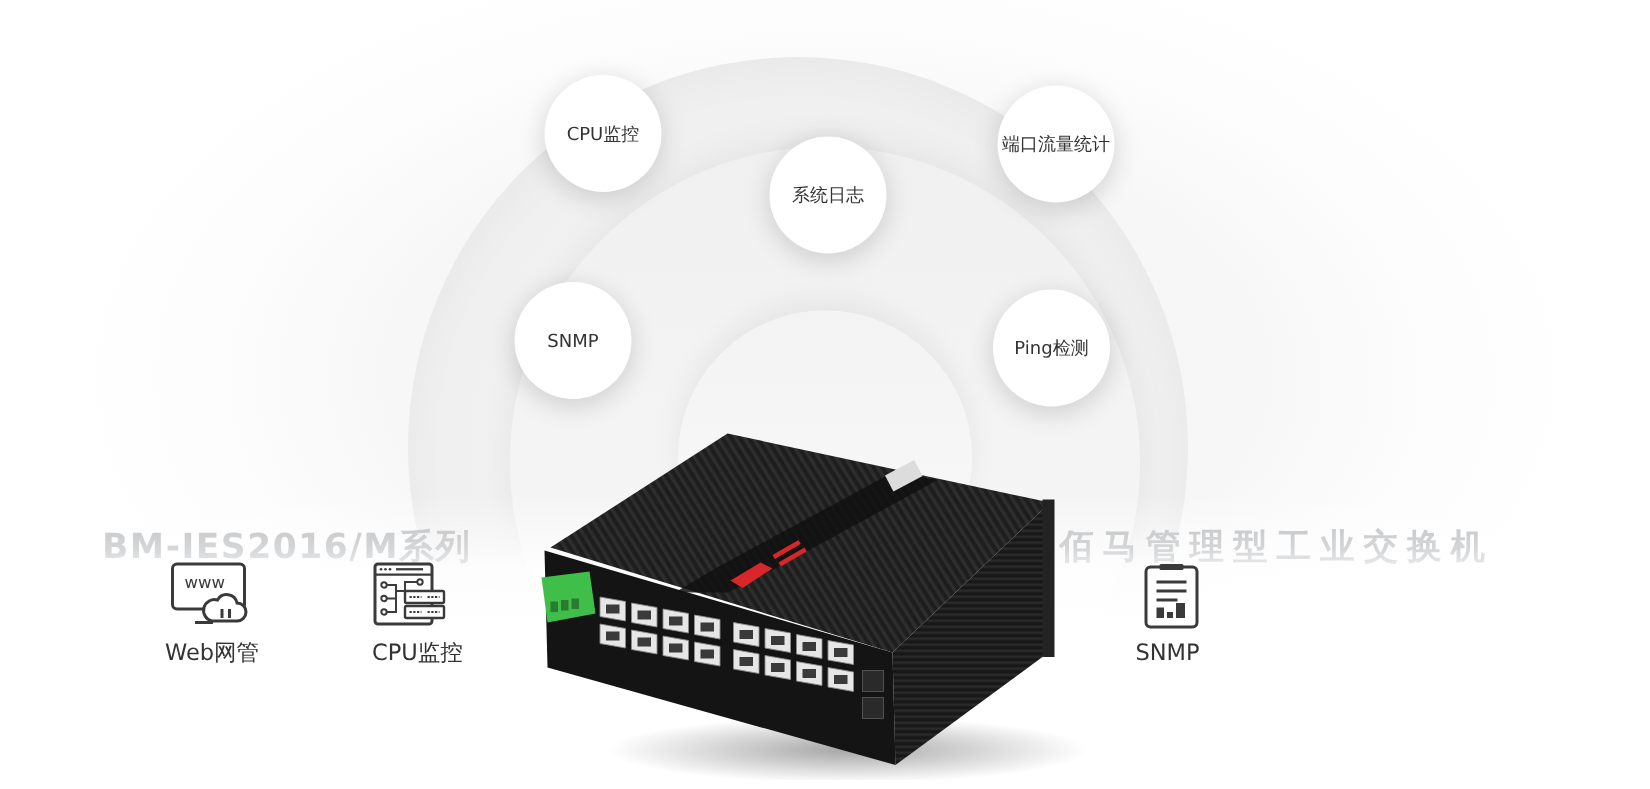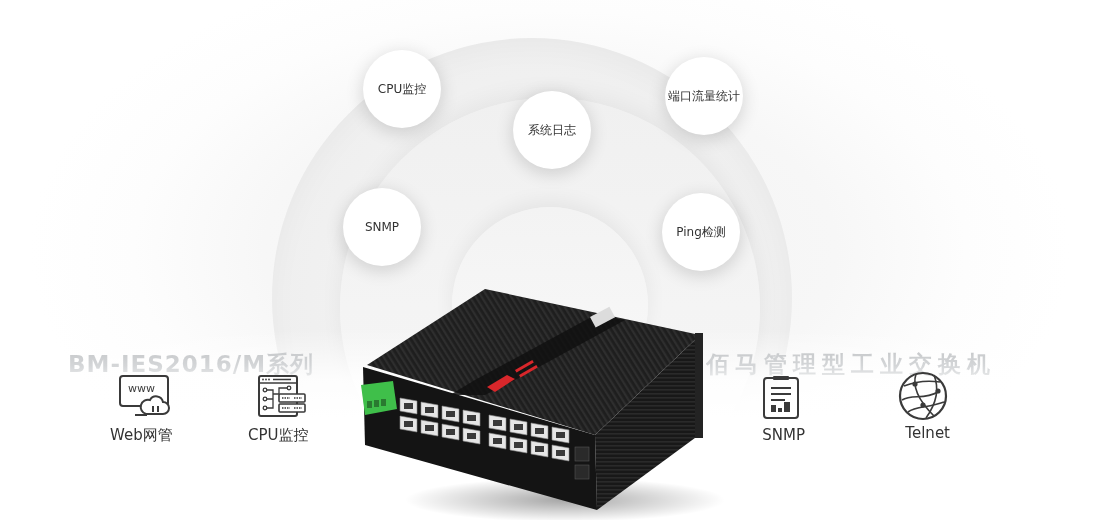--- a/index.html
+++ b/index.html
@@ -36,21 +36,21 @@
 
   
   .heading { position: absolute; top: 332px; font-family: "DejaVu Sans", "Liberation Sans", sans-serif;
     font-weight: bold; font-size: 23px; letter-spacing: 1px;
     background: linear-gradient(180deg, #c6c8ca 0%, #d4d6d8 55%, #eceded 100%);
     -webkit-background-clip: text; background-clip: text; color: transparent; white-space: nowrap; margin-top: 17px; }
   .heading-left { left: 68px; }
   .heading-right { left: 706px; letter-spacing: 6px; }
 
   
-  .mgmt { position: absolute; top: 374px; display: flex; flex-direction: column; align-items: flex-end; cursor: pointer; }
+  .mgmt { position: absolute; top: 374px; display: flex; flex-direction: column; align-items: flex-start; cursor: pointer; }
   .mgmt svg { display: block; }
   .mgmt .label { margin-top: 6px; font-size: 15px; color: #333333; white-space: nowrap; }
 
   
   .device { position: absolute; left: 355px; top: 285px; width: 370px; height: 235px; }
 </style>
 </head>
 <body>
 
 <div class="stage">
@@ -198,28 +198,14 @@
       <line x1="14" y1="14" x2="34" y2="14" stroke="#3a3a3a" stroke-width="2"></line>
       <line x1="14" y1="20" x2="34" y2="20" stroke="#3a3a3a" stroke-width="2"></line>
       <line x1="14" y1="26" x2="28" y2="26" stroke="#3a3a3a" stroke-width="2"></line>
       <rect x="14" y="31" width="5" height="7" fill="#3a3a3a"></rect>
       <rect x="21" y="34" width="4" height="4" fill="#3a3a3a"></rect>
       <rect x="27" y="28" width="6" height="10" fill="#3a3a3a"></rect>
     </svg>
     <div class="label">SNMP</div>
   </div>
 
-  <div class="mgmt" style="left:896px; top:370px;">
-    <svg width="54" height="52" viewBox="0 0 54 52">
-      <circle cx="27" cy="26" r="23" fill="none" stroke="#3a3a3a" stroke-width="2.2"></circle>
-      <path d="M8 16 C18 12, 30 10, 44 12" fill="none" stroke="#3a3a3a" stroke-width="1.6"></path>
-      <path d="M6 30 C16 24, 28 30, 42 22" fill="none" stroke="#3a3a3a" stroke-width="1.6"></path>
-      <path d="M12 42 C20 36, 32 38, 48 32" fill="none" stroke="#3a3a3a" stroke-width="1.6"></path>
-      <path d="M20 4 C16 16, 22 30, 38 46" fill="none" stroke="#3a3a3a" stroke-width="1.6"></path>
-      <path d="M38 5 C44 20, 40 34, 30 48" fill="none" stroke="#3a3a3a" stroke-width="1.6"></path>
-      <circle cx="19" cy="14" r="2.6" fill="#3a3a3a"></circle>
-      <circle cx="42" cy="21" r="2.6" fill="#3a3a3a"></circle>
-      <circle cx="27" cy="35" r="2.6" fill="#3a3a3a"></circle>
-    </svg>
-    <div class="label" style="margin-top:2px;">Telnet</div>
-  </div>
 
 </div>
 
 </body></html>

